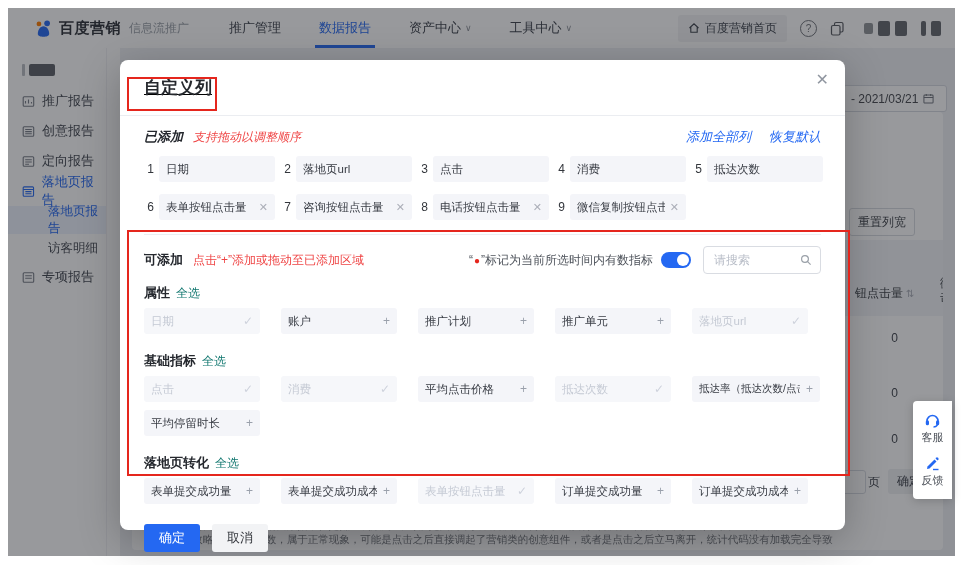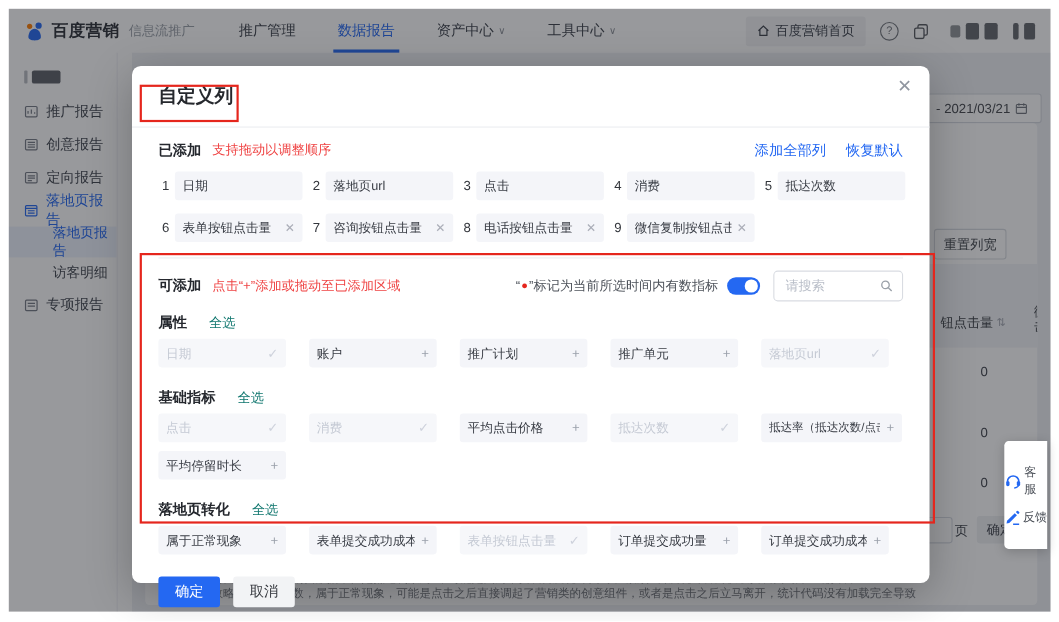--- a/index.html
+++ b/index.html
@@ -1,21 +1,21 @@
 <!DOCTYPE html>
 <html><head>
 <meta charset="utf-8">
 <style>
   html,body{margin:0;padding:0;background:#fff;}
   body{font-family:"Liberation Sans","DejaVu Sans",sans-serif;}
   .stage{position:relative;width:963px;height:565px;background:#fff;overflow:hidden;}
   .app{position:absolute;left:8px;top:8px;width:947px;height:548px;background:#fff;}
 
   
-  .topbar{position:absolute;left:0;top:0;right:0;height:40px;background:#fff;display:flex;align-items:center;padding:0 14px;box-sizing:border-box;}
+  .topbar{position:absolute;left:12px;top:0;right:0;height:40px;background:#fff;display:flex;align-items:center;padding:0 14px;box-sizing:border-box;}
   .logo{display:flex;align-items:center;gap:6px;}
   .logo-text{font-size:15px;font-weight:bold;color:#2b2f36;letter-spacing:.5px;}
   .logo-badge{font-size:12px;color:#9aa0a8;margin-left:2px;}
   .nav{display:flex;align-items:center;height:40px;margin-left:40px;gap:38px;}
   .nav-item{position:relative;height:40px;display:flex;align-items:center;gap:4px;font-size:13px;color:#3c414a;cursor:pointer;}
   .nav-item .caret{font-size:9px;color:#8b9097;}
   .nav-item.active{color:#2468f2;}
   .nav-item.active::after{content:"";position:absolute;left:-4px;right:-4px;bottom:0;height:3px;background:#2468f2;}
   .top-right{margin-left:auto;display:flex;align-items:center;gap:13px;}
   .home-pill{display:flex;align-items:center;gap:5px;background:#f2f3f5;border-radius:3px;padding:5px 10px;font-size:12px;color:#3c414a;cursor:pointer;}
@@ -53,25 +53,25 @@
   .pg-input{position:absolute;right:77px;top:358px;width:26px;height:22px;border:1px solid #d8dbe2;border-radius:3px;background:#fff;}
   .pg-unit{position:absolute;right:63px;top:362px;font-size:12px;color:#3f434b;}
   .pg-confirm{position:absolute;right:13px;top:357px;width:42px;height:25px;background:#eef0f3;border-radius:3px;font-size:12px;color:#3f434b;display:flex;align-items:center;justify-content:center;cursor:pointer;}
   .foot{position:absolute;left:20px;right:10px;font-size:10.5px;color:#75797f;white-space:nowrap;overflow:hidden;}
   .foot.f1{bottom:17px;} .foot.f2{bottom:3px;}
 
   .overlay{position:absolute;inset:0;background:rgba(26,29,36,.45);z-index:10;}
 
   
   .modal{position:absolute;left:120px;top:60px;width:725px;height:470px;background:#fff;border-radius:8px;box-shadow:0 10px 40px rgba(0,0,0,.25);z-index:20;box-sizing:border-box;}
-  .m-header{height:56px;border-bottom:1px solid #ebedf1;display:flex;align-items:center;padding:0 24px;box-sizing:border-box;}
+  .m-header{height:56px;border-bottom:1px solid #ebedf1;display:flex;align-items:center;padding:0 24px;box-sizing:border-box;text-decoration:underline;}
   .m-title{font-size:17px;font-weight:600;color:#26292e;}
   .m-close{position:absolute;right:16px;top:12px;font-size:16px;color:#9096a0;cursor:pointer;line-height:1;}
   .m-body{padding:0 24px;}
-  .row-added{display:flex;margin-top:12px;}
+  .row-added{display:flex;align-items:center;margin-top:12px;font-style:italic;}
   .sec-label{font-size:13px;font-weight:bold;color:#25282e;}
   .sec-hint{font-size:12px;color:#ef4444;margin-left:10px;}
   .row-links{margin-left:auto;display:flex;gap:18px;}
   .blue-link{font-size:13px;color:#2468f2;cursor:pointer;}
   .added-grid{display:flex;flex-wrap:wrap;margin-top:10px;width:690px;}
   .acell{width:137px;height:26px;margin-bottom:12px;display:flex;align-items:center;box-sizing:border-box;}
   .cnum{width:10px;text-align:right;margin-right:5px;font-size:12px;color:#33363c;}
   .chip{width:116px;height:26px;background:#f4f5f9;border-radius:3px;display:flex;align-items:center;justify-content:space-between;padding:0 7px;box-sizing:border-box;font-size:11.5px;color:#383c44;white-space:nowrap;overflow:hidden;cursor:pointer;}
   .chip .lbl{overflow:hidden;text-overflow:clip;}
   .chip-x{color:#abaeb8;font-size:11px;margin-left:5px;cursor:pointer;}
@@ -80,38 +80,38 @@
   .chip.dis .mk{color:#ced2dc;}
   .m-divider{height:1px;background:#ecedf1;margin-top:2px;}
   .row-avail{display:flex;align-items:center;margin-top:11px;}
   .marker{font-size:12px;color:#4e535b;display:flex;align-items:center;}
   .marker .dot{color:#e5261d;font-size:10px;margin:0 1px;}
   .toggle{width:30px;height:16px;border-radius:9px;background:#2468f2;position:relative;margin:0 12px 0 8px;cursor:pointer;}
   .toggle .knob{position:absolute;right:2px;top:2px;width:12px;height:12px;border-radius:50%;background:#fff;}
   .searchbox{width:118px;height:28px;border:1px solid #d9dce2;border-radius:4px;display:flex;align-items:center;padding:0 8px;box-sizing:border-box;gap:4px;}
   .searchbox input{border:none;outline:none;flex:1;min-width:0;font-size:12px;color:#3c414a;font-family:inherit;background:transparent;}
   .searchbox input::placeholder{color:#b9bec8;}
-  .group-label{display:flex;align-items:center;margin-top:10px;gap:20px;}
+  .group-label{display:flex;align-items:center;margin-top:10px;gap:6px;}
   .select-all{font-size:12px;color:#0f766e;cursor:pointer;}
   .avail-grid{display:flex;flex-wrap:wrap;margin-top:6px;width:690px;}
   .vcell{width:137px;height:26px;margin-bottom:8px;display:flex;align-items:center;}
   .vcell.wide .chip{width:128px;font-size:10.5px;}
   .m-footer{display:flex;gap:12px;margin-top:12px;}
   .btn{height:28px;min-width:56px;border-radius:3px;font-size:13px;display:flex;align-items:center;justify-content:center;padding:0 12px;cursor:pointer;box-sizing:border-box;}
   .btn-primary{background:#2468f2;color:#fff;}
   .btn-default{background:#f2f3f5;color:#33363c;}
 
   
   .anno{position:absolute;border:2px solid #e5261d;z-index:30;pointer-events:none;}
   .anno1{left:127px;top:77px;width:86px;height:30px;}
   .anno2{left:127px;top:230px;width:719px;height:242px;}
 
   
   .float-panel{position:absolute;left:913px;top:401px;width:39px;height:98px;background:#fff;border-radius:4px 0 0 4px;box-shadow:0 2px 10px rgba(0,0,0,.18);z-index:15;display:flex;flex-direction:column;align-items:center;justify-content:center;gap:11px;}
-  .float-item{display:flex;align-items:center;gap:2px;cursor:pointer;}
+  .float-item{display:flex;flex-direction:column;align-items:center;gap:2px;cursor:pointer;}
   .float-item span{font-size:11px;color:#4a4f57;}
   svg{display:block;}
 </style>
 </head>
 <body>
 
 <div class="stage">
   <div class="app">
 
     <header class="topbar">
@@ -426,21 +426,21 @@
           </div>
       </div>
 
       <div class="group-label">
         <span class="sec-label">落地页转化</span>
         <span class="select-all">全选</span>
       </div>
       <div class="avail-grid">
         <div class="vcell">
             <div class="chip">
-              <span class="lbl">属于正常现象</span>
+              <span class="lbl">表单提交成功量</span>
               <span class="mk">+</span>
             </div>
           </div>
         <div class="vcell">
             <div class="chip">
               <span class="lbl">表单提交成功成本</span>
               <span class="mk">+</span>
             </div>
           </div>
         <div class="vcell">

